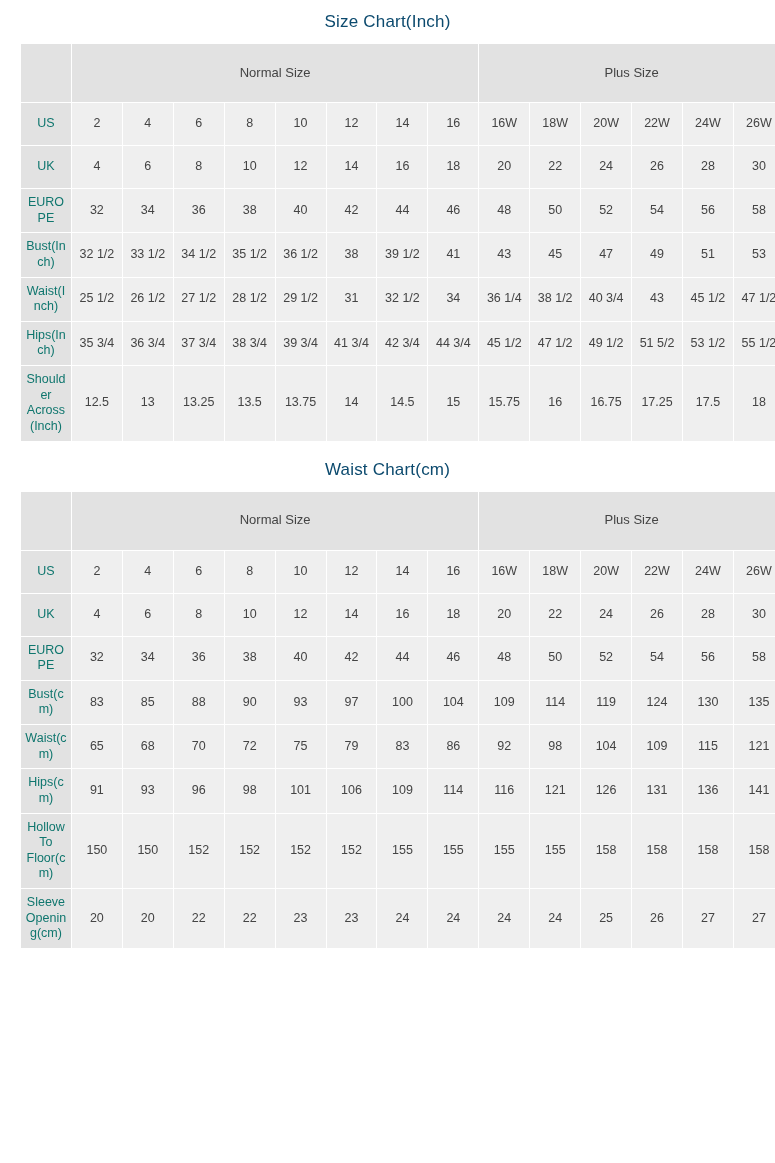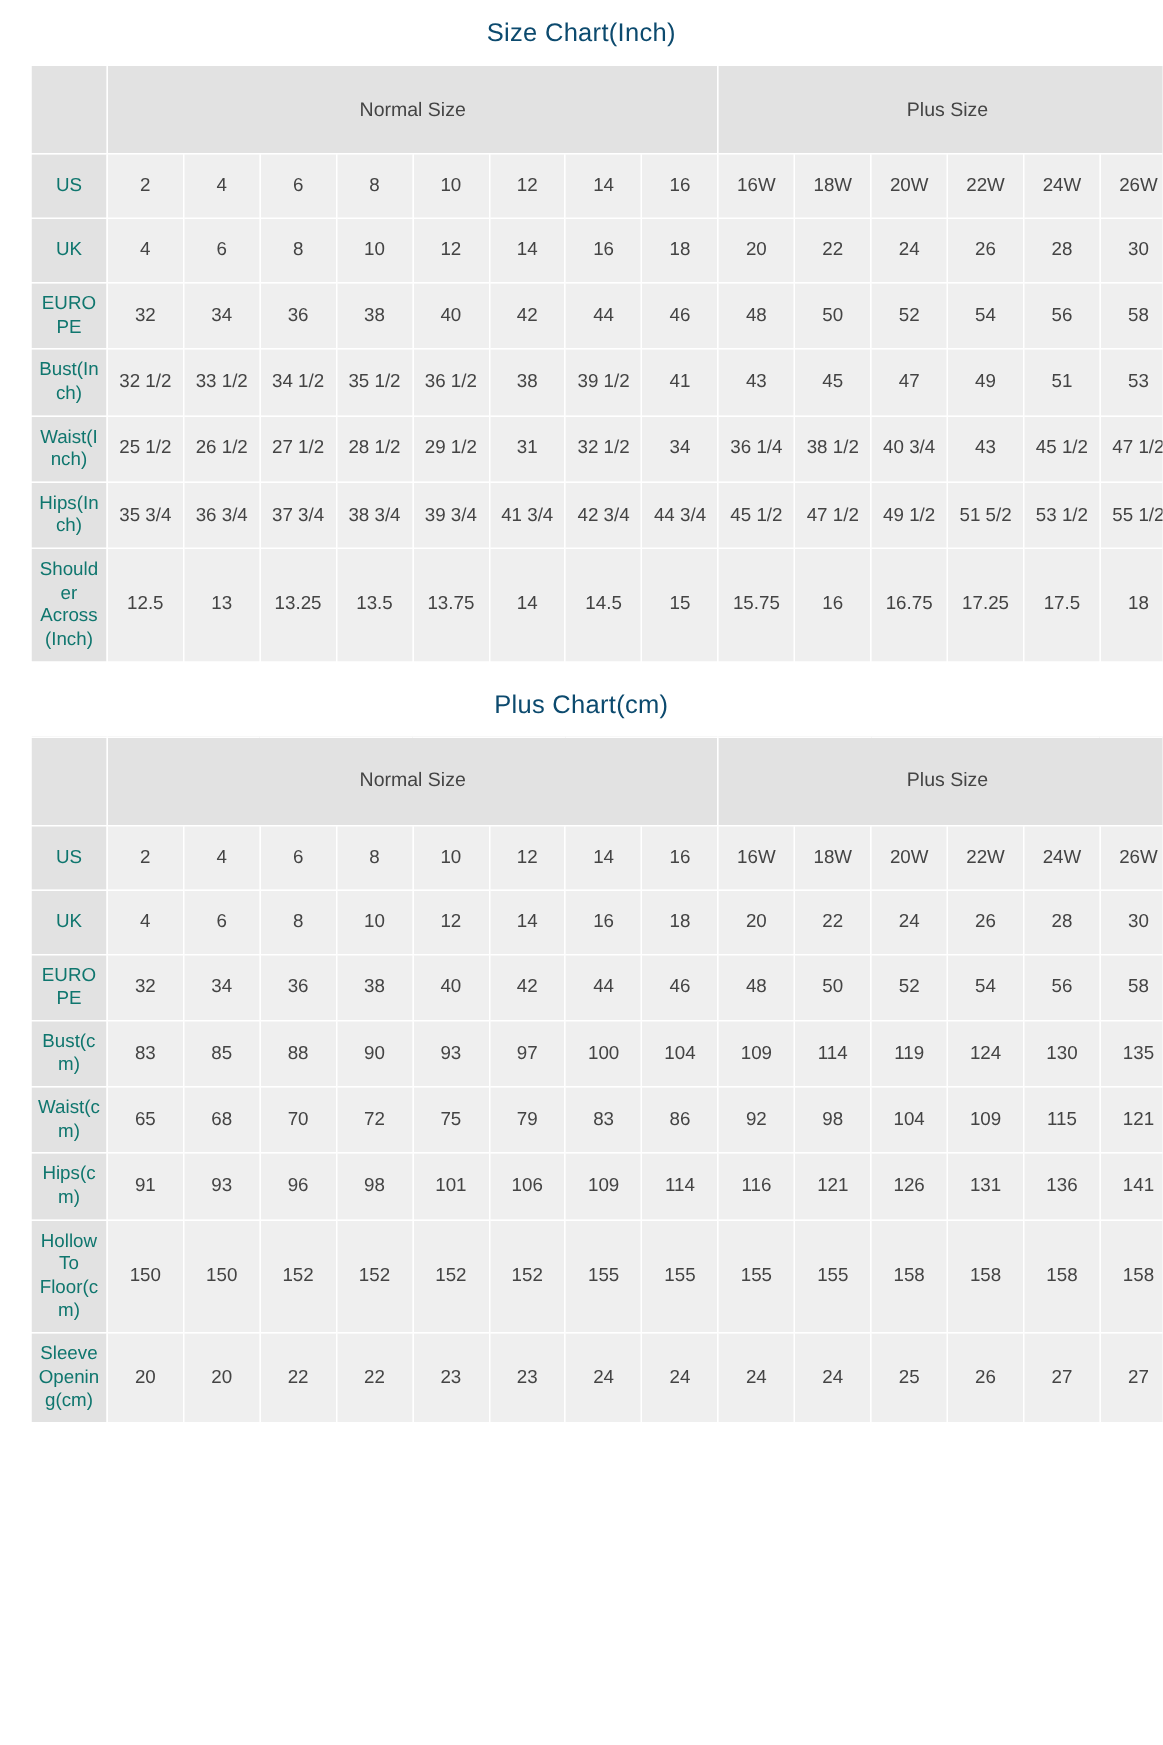--- a/index.html
+++ b/index.html
@@ -209,21 +209,21 @@
       <td>16.75</td>
       <td>17.25</td>
       <td>17.5</td>
       <td>18</td>
     </tr>
   </tbody>
     </table>
 
   <div class="section-gap"></div>
 
-  <div class="chart-title">Plus Chart(cm)</div>
+  <div class="chart-title">Waist Chart(cm)</div>
   <table class="size-table">
     <tbody>
         <tr class="group-row">
       <td class="corner"></td>
       <td class="grouphead" colspan="8">Normal Size</td>
       <td class="grouphead" colspan="6">Plus Size</td>
     </tr>
 
     <tr class="data-row">
       <td class="rowhead">US</td>

